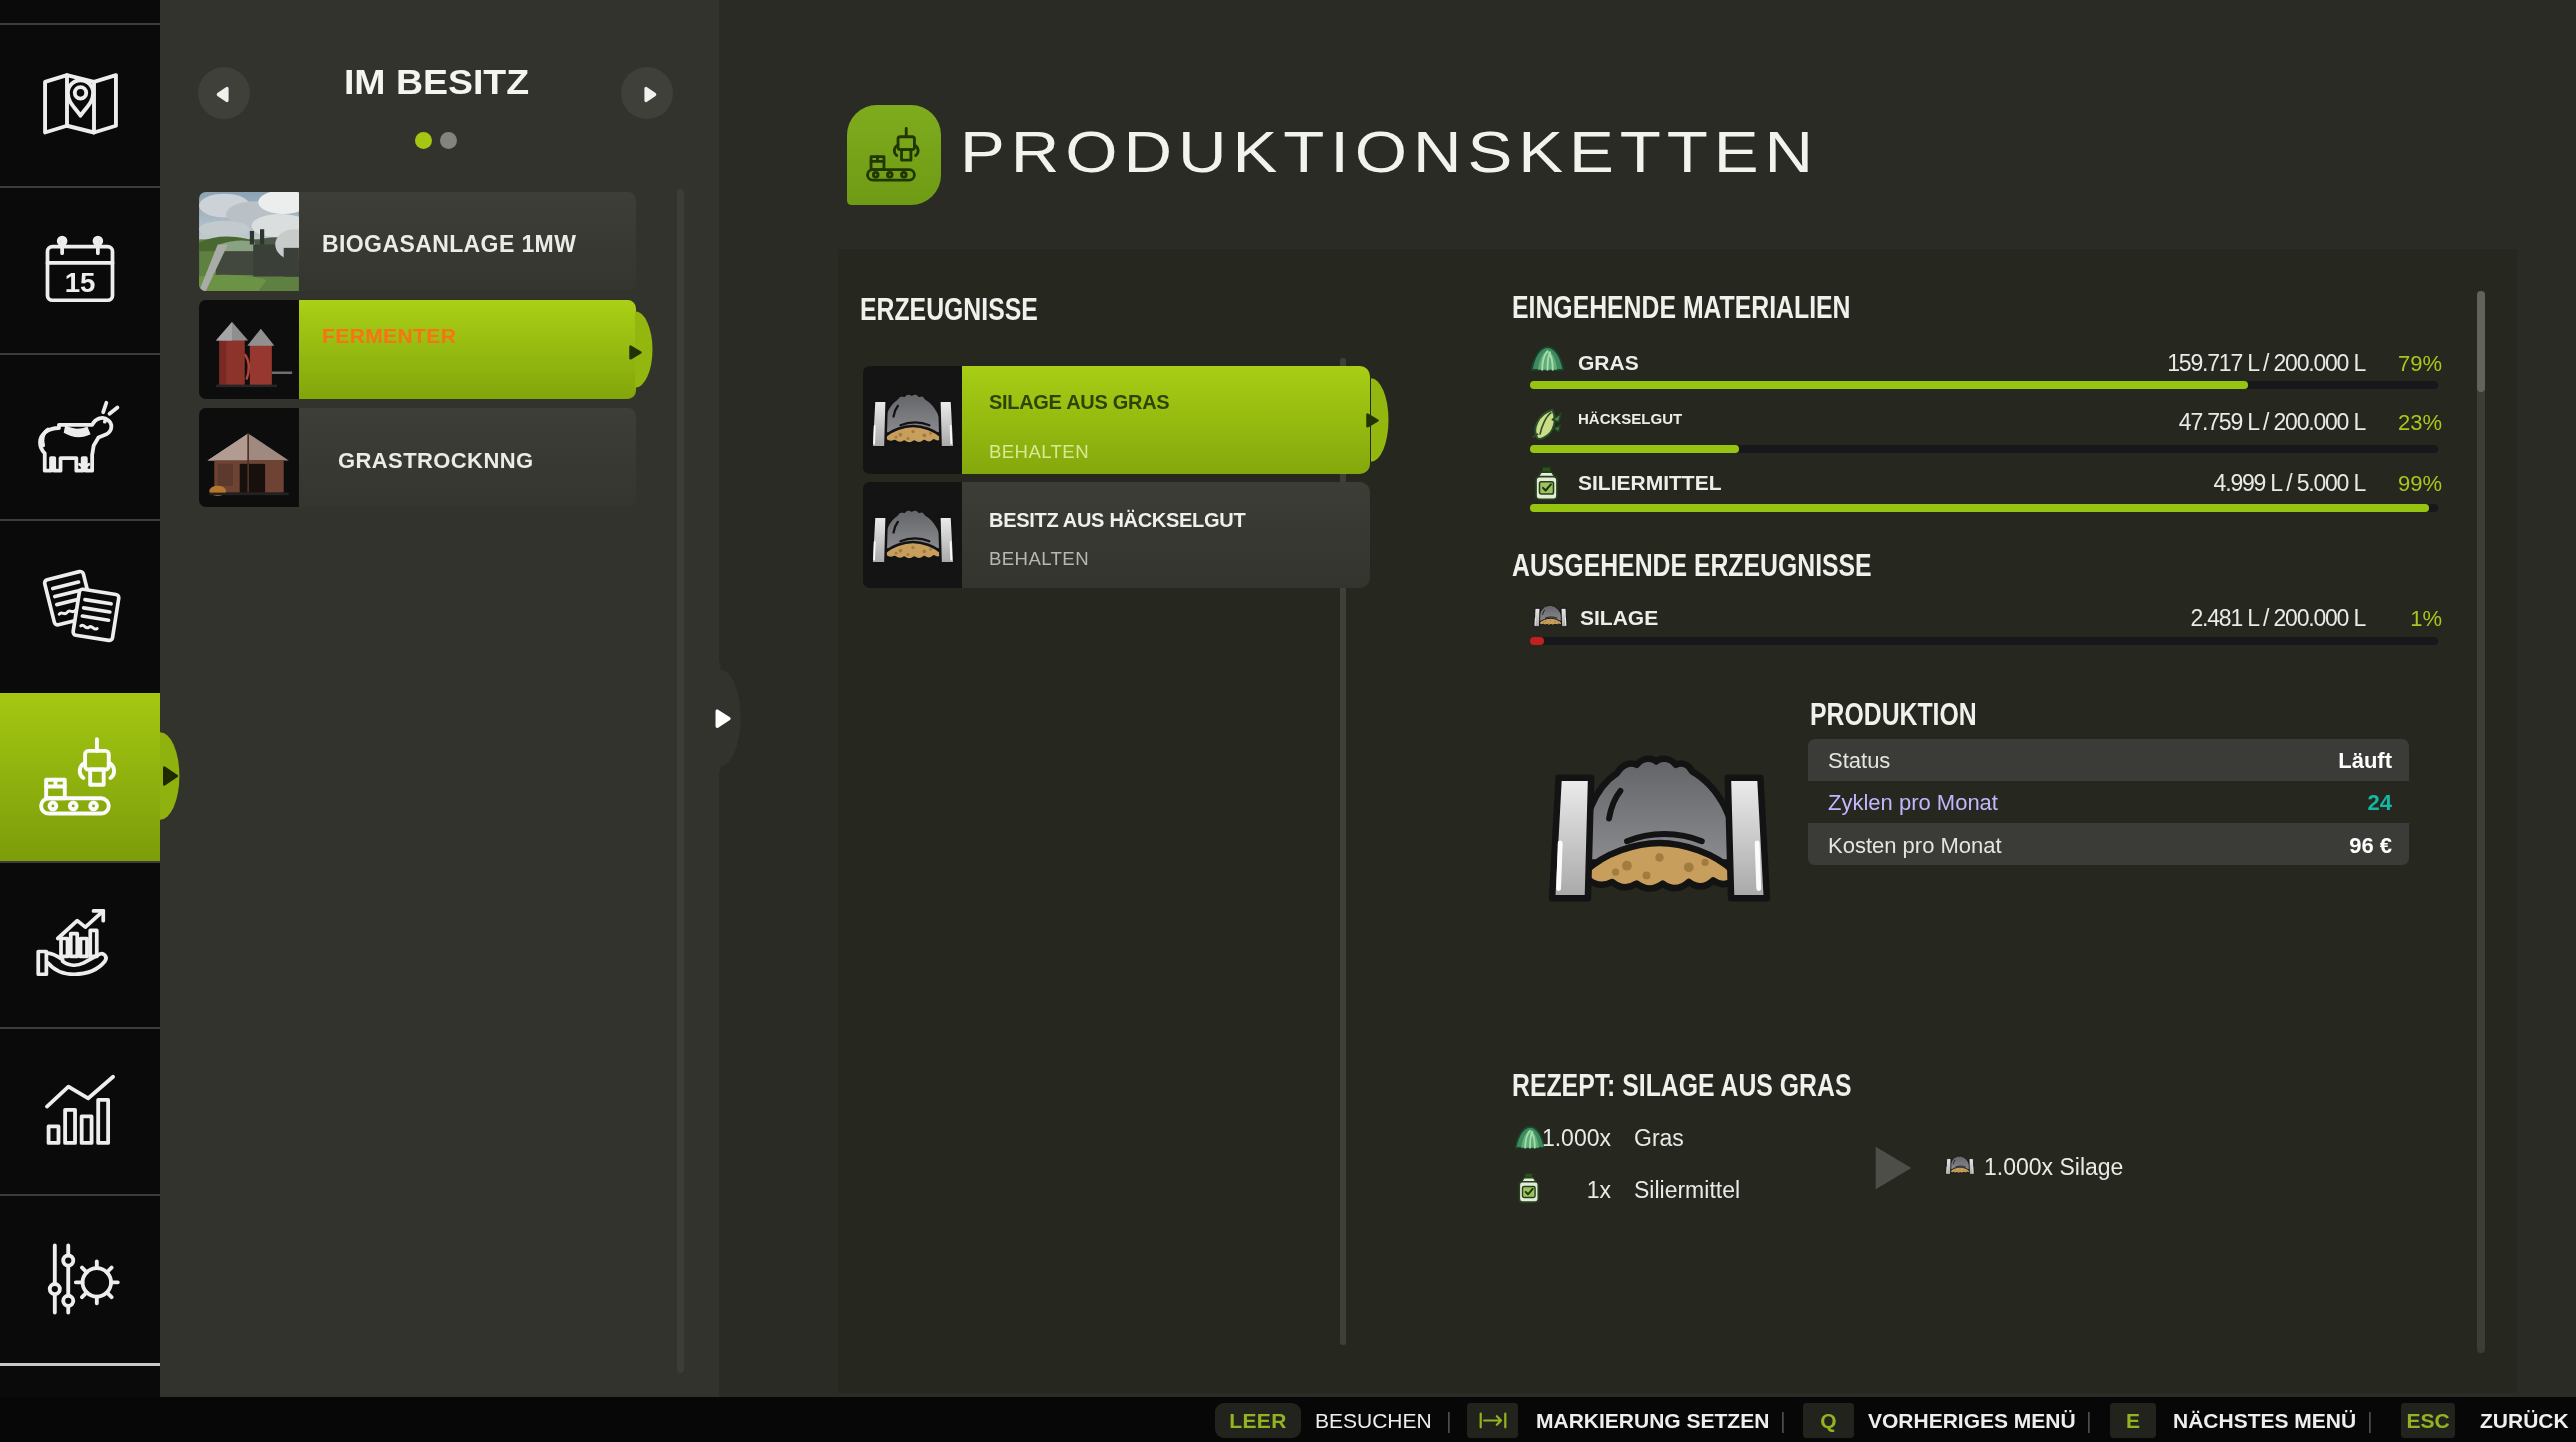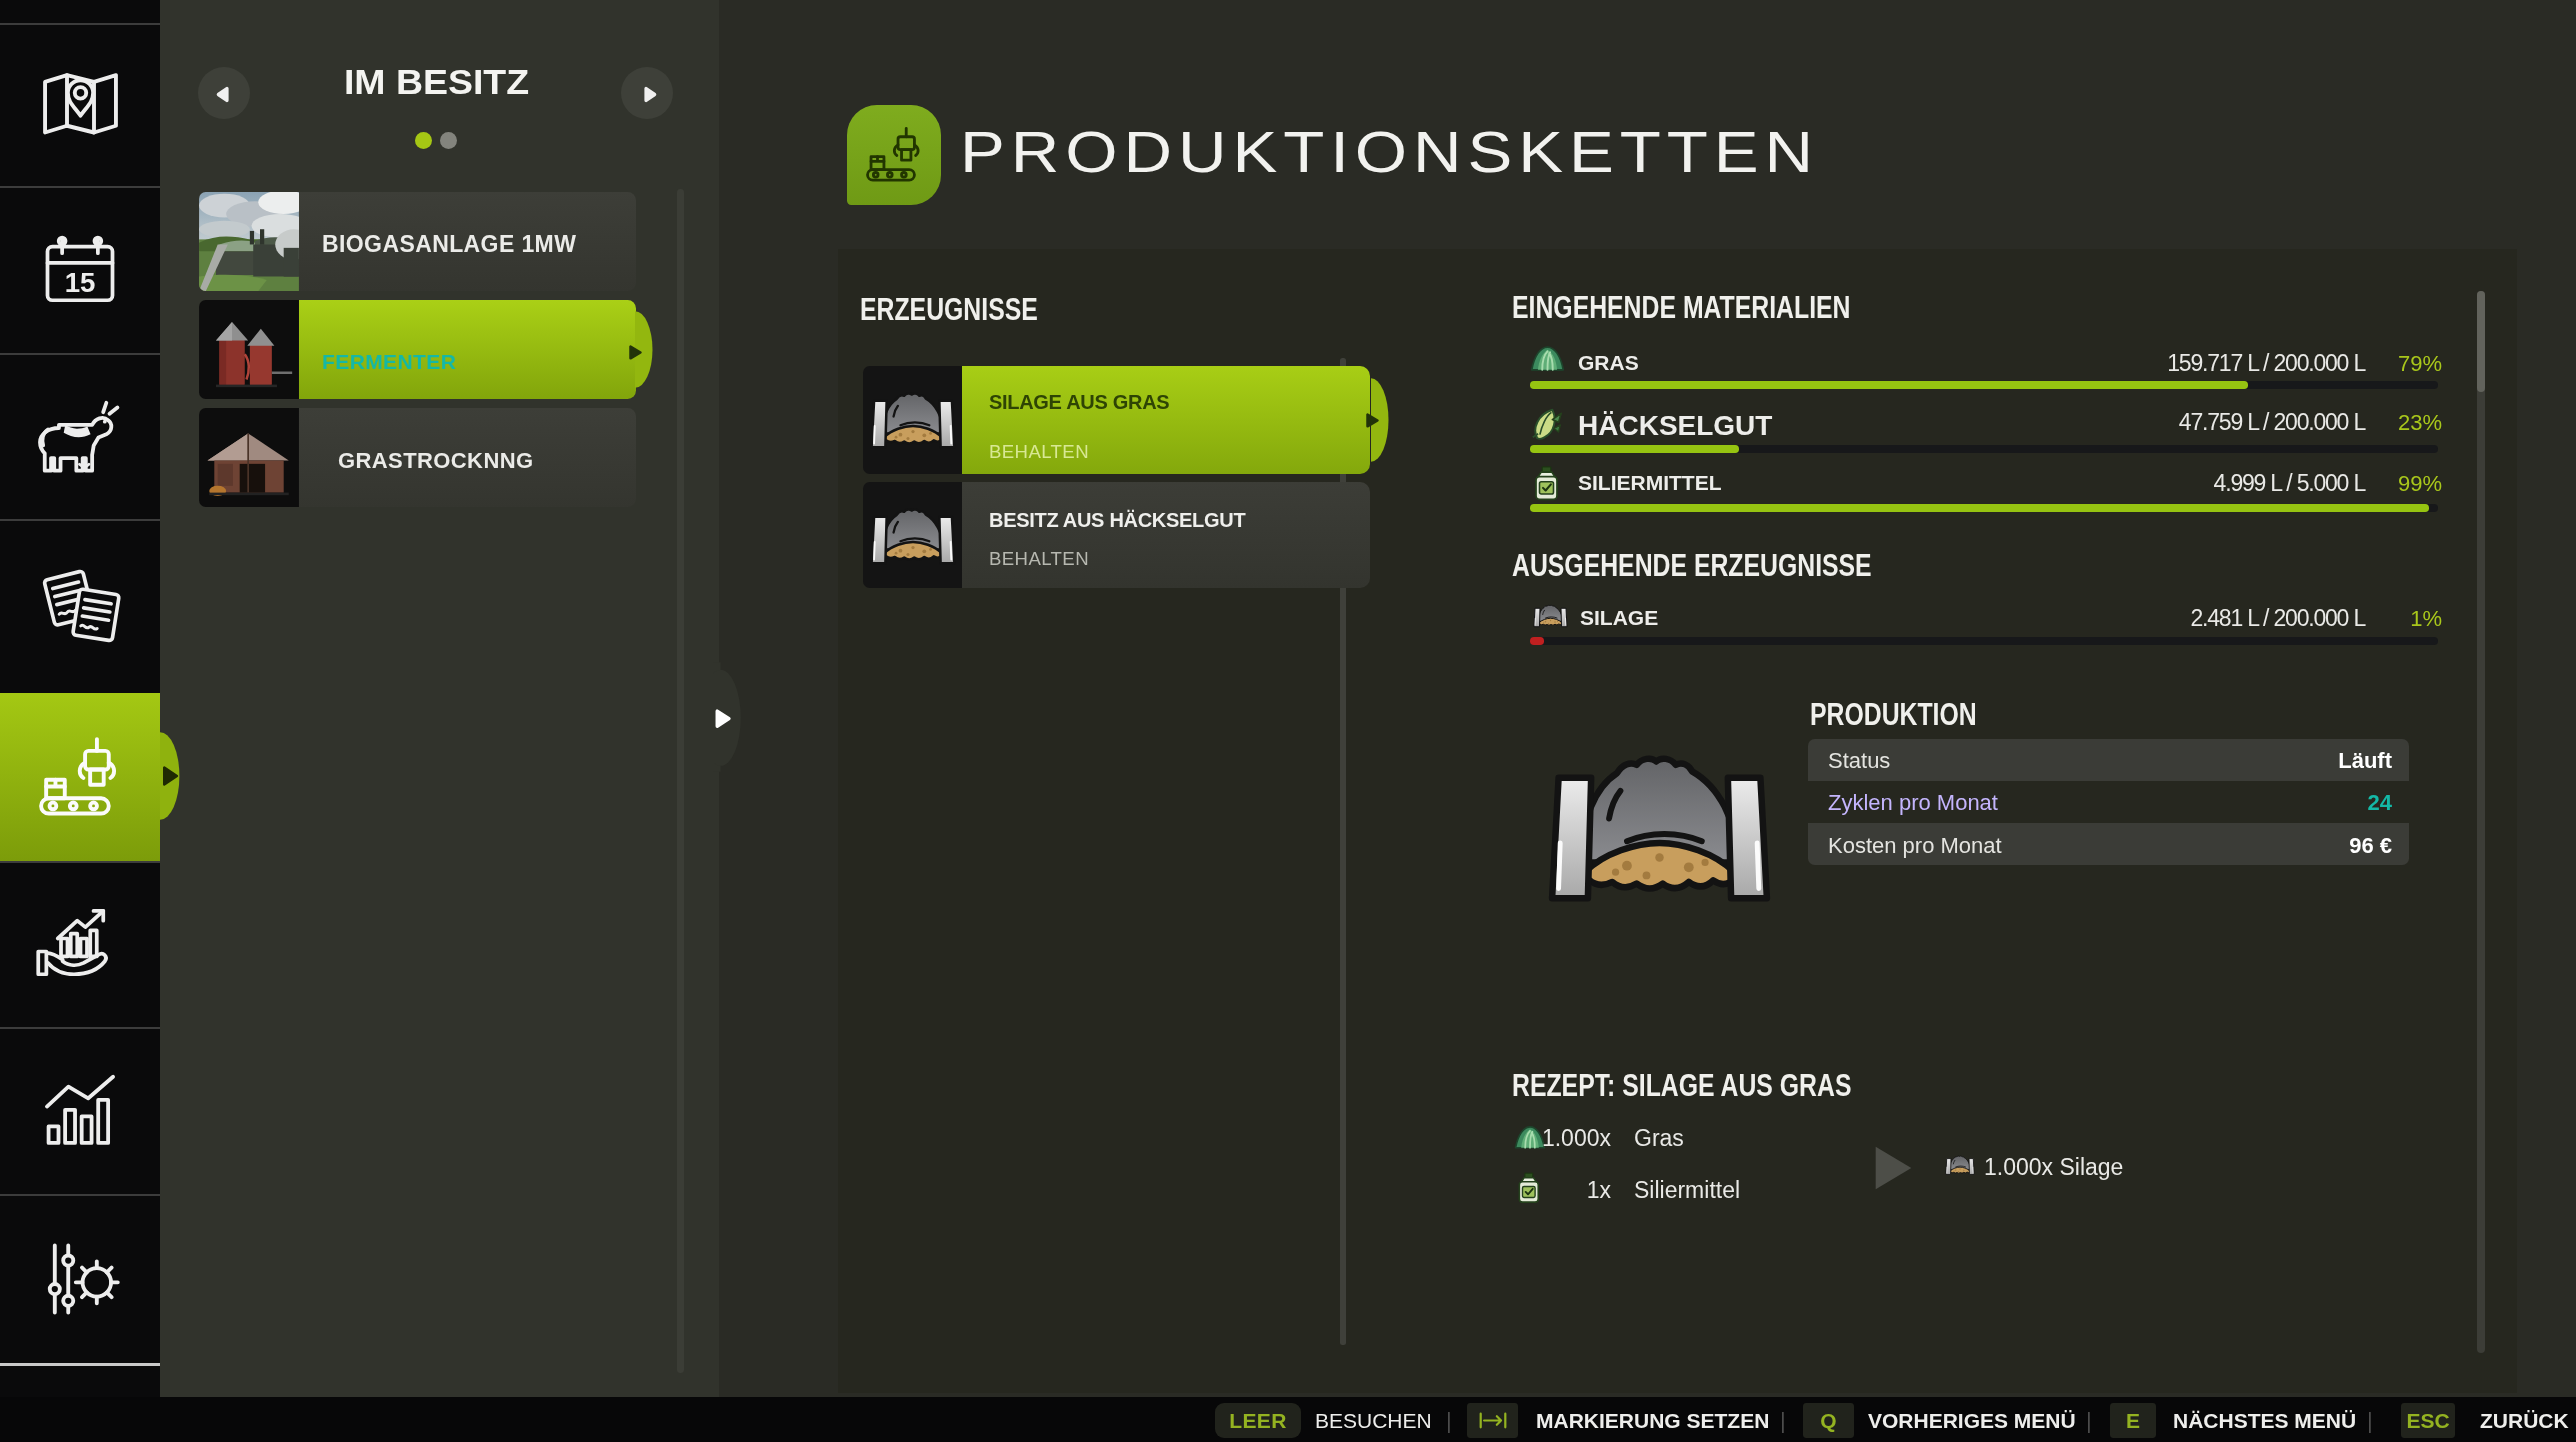--- a/index.html
+++ b/index.html
@@ -128,21 +128,21 @@
   <path d="M86,86 h24" stroke="#6f6f6f" stroke-width="3"></path>
   <rect x="20" y="100" width="72" height="3" fill="#262626"></rect>
 </svg>
 <div class="abs" style="left:299px;top:300px;width:337px;height:99px;border-radius:0 8.4px 8.4px 0;background:linear-gradient(180deg,#aad016,#82a50b)"></div>
 <svg class="abs" style="left:635px;top:300px" width="20" height="99" viewBox="0 0 24 117">
   <ellipse cx="0" cy="58.5" rx="21" ry="46" fill="#93b70f"></ellipse>
 </svg>
 <svg class="abs" style="left:628px;top:344px" width="15" height="17" viewBox="0 0 18 20">
     <path d="M3,3 L3,17 L15,10 Z" fill="#22330a" stroke="#22330a" stroke-width="3" stroke-linejoin="round"></path>
   </svg>
-<div class="txt" style="left:322px;top:309px;height:125px;line-height:105px;font-size:21px;font-weight:700;color:#14b8a6;letter-spacing:0.4px">FERMENTER</div>
+<div class="txt" style="left:322px;top:283px;height:125px;line-height:105px;font-size:21px;font-weight:700;color:#f97316;letter-spacing:0.4px">FERMENTER</div>
 
 <svg class="abs" style="left:199px;top:408px;border-radius:6.7px 0 0 6.7px" width="100" height="99" viewBox="0 0 118 117">
   <rect width="118" height="117" fill="#0d0d0d"></rect>
   <polygon points="10,62 58,30 106,62" fill="#a08a80"></polygon>
   <polygon points="10,62 58,30 58,62" fill="#b29c92"></polygon>
   <rect x="18" y="62" width="82" height="38" fill="#6e4334"></rect>
   <rect x="48" y="66" width="30" height="34" fill="#17100c"></rect>
   <rect x="22" y="66" width="18" height="26" fill="#5d382c"></rect>
   <path d="M58,30 L58,100" stroke="#4a3328" stroke-width="2"></path>
   <ellipse cx="22" cy="98" rx="10" ry="6" fill="#b5762e"></ellipse>
@@ -291,21 +291,21 @@
   </svg>
 <div class="txt" style="left:1578px;top:351px;font-size:21px;font-weight:700;color:#ededea;letter-spacing:0">GRAS</div>
 <div class="txt" style="left:1943px;top:350px;width:422px;text-align:right;font-size:23px;font-weight:400;color:#e9e9e6;letter-spacing:-1.2px">159.717 L / 200.000 L</div>
 <div class="txt" style="left:2273px;top:351px;width:169px;text-align:right;font-size:22px;font-weight:400;color:#a9c71b">79%</div>
 <div class="abs" style="left:1530px;top:381px;width:908px;height:7.6px;border-radius:3.8px;background:#17181a"></div>
 <div class="abs" style="left:1530px;top:381px;width:718px;height:7.6px;border-radius:3.8px;background:#96c411"></div>
 
 <svg class="abs" style="left:1531px;top:407px" width="32" height="34" viewBox="0 0 36 38" id="haeck">
     <use href="#haecksym"></use>
   </svg>
-<div class="txt" style="left:1578px;top:410px;font-size:28px;font-weight:700;color:#ededea;letter-spacing:0">HÄCKSELGUT</div>
+<div class="txt" style="left:1578px;top:410px;font-size:15px;font-weight:700;color:#ededea;letter-spacing:0">HÄCKSELGUT</div>
 <div class="txt" style="left:1943px;top:409px;width:422px;text-align:right;font-size:23px;font-weight:400;color:#e9e9e6;letter-spacing:-1.2px">47.759 L / 200.000 L</div>
 <div class="txt" style="left:2273px;top:410px;width:169px;text-align:right;font-size:22px;font-weight:400;color:#a9c71b">23%</div>
 <div class="abs" style="left:1530px;top:445px;width:908px;height:7.6px;border-radius:3.8px;background:#17181a"></div>
 <div class="abs" style="left:1530px;top:445px;width:209px;height:7.6px;border-radius:3.8px;background:#96c411"></div>
 
 <svg class="abs" style="left:1533px;top:466px" width="27" height="35" viewBox="0 0 30 40" id="silier1">
     <use href="#siliersym"></use>
   </svg>
 <div class="txt" style="left:1578px;top:471px;font-size:21px;font-weight:700;color:#ededea;letter-spacing:0">SILIERMITTEL</div>
 <div class="txt" style="left:1943px;top:470px;width:422px;text-align:right;font-size:23px;font-weight:400;color:#e9e9e6;letter-spacing:-1.2px">4.999 L / 5.000 L</div>

